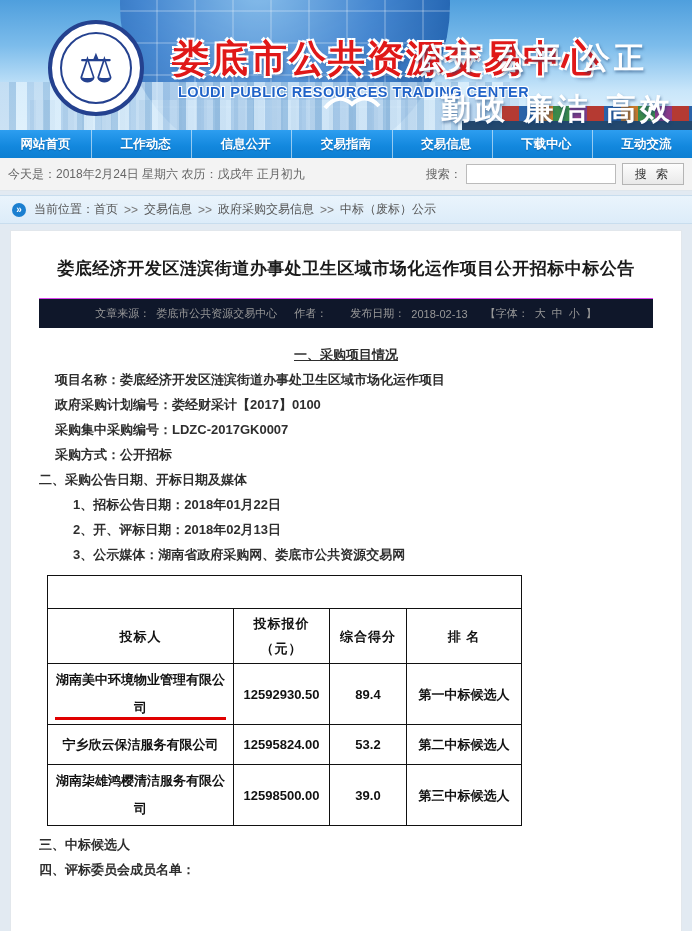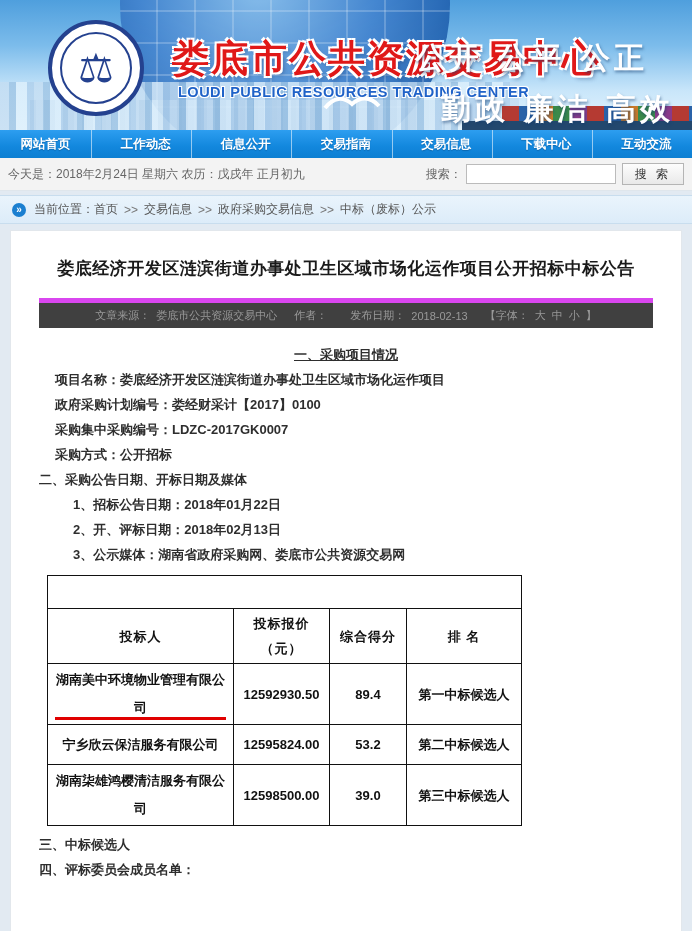--- a/index.html
+++ b/index.html
@@ -64,21 +64,21 @@
   .crumb-icon { width:14px; height:14px; border-radius:50%; background:#1b7fd0; color:#fff;
     display:inline-flex; align-items:center; justify-content:center; font-size:10px; line-height:1;
     margin-right:8px; font-weight:bold; }
   .crumb a, .crumb .link { color:#555; text-decoration:none; cursor:pointer; }
   .crumb .sep { margin:0 6px; color:#777; }
 
   
   .content { background:#fff; margin:6px 10px 0 10px; min-height:703px; padding:26px 28px 20px 28px;
     border:1px solid #e2e7ec; }
   .art-title { text-align:center; font-size:17px; font-weight:bold; color:#1a1a1a; letter-spacing:.5px; }
-  .meta-strip { margin-top:18px; background:#404040; border-top:5px solid #d946ef;
+  .meta-strip { margin-top:18px; background:#0f172a; border-top:1px solid #d946ef;
     height:30px; display:flex; align-items:center; justify-content:center; font-size:11px; color:#999; }
   .meta-strip span { margin:0 3px; }
   .meta-strip .fslink { cursor:pointer; }
 
   .art { margin-top:14px; font-size:13px; font-weight:bold; color:#2e2e2e; line-height:25px; }
   .p-center { text-align:center; }
   .p-intro { text-align:center; padding:0 2px; }
   .p-l0 { padding-left:0; }
   .p-l1 { padding-left:16px; }
   .p-l2 { padding-left:34px; }

